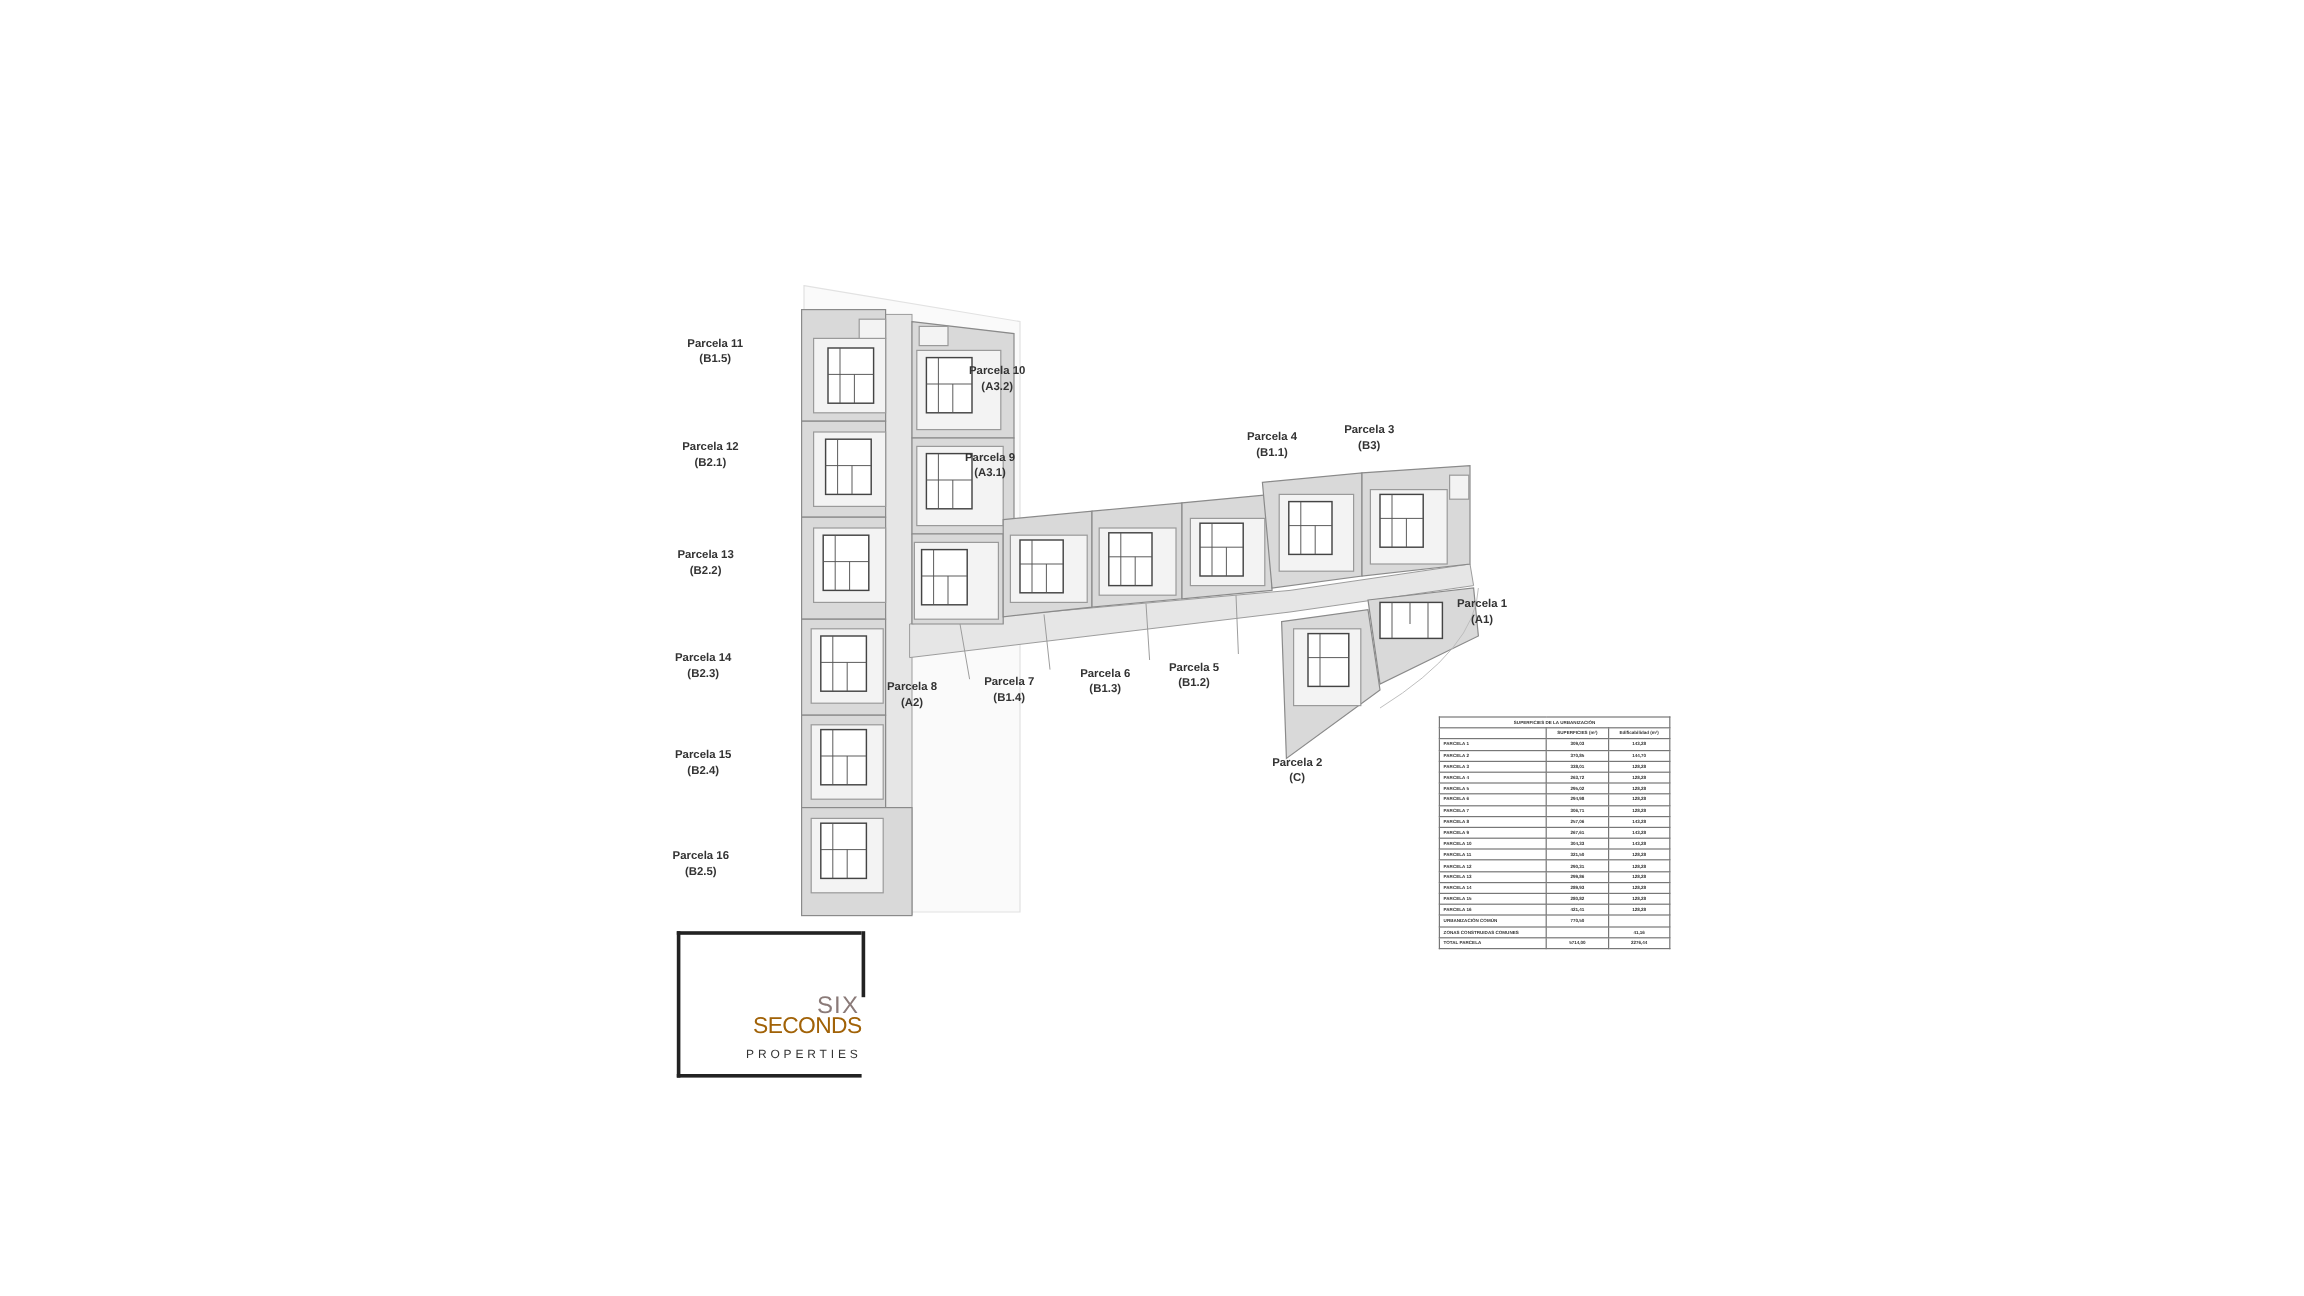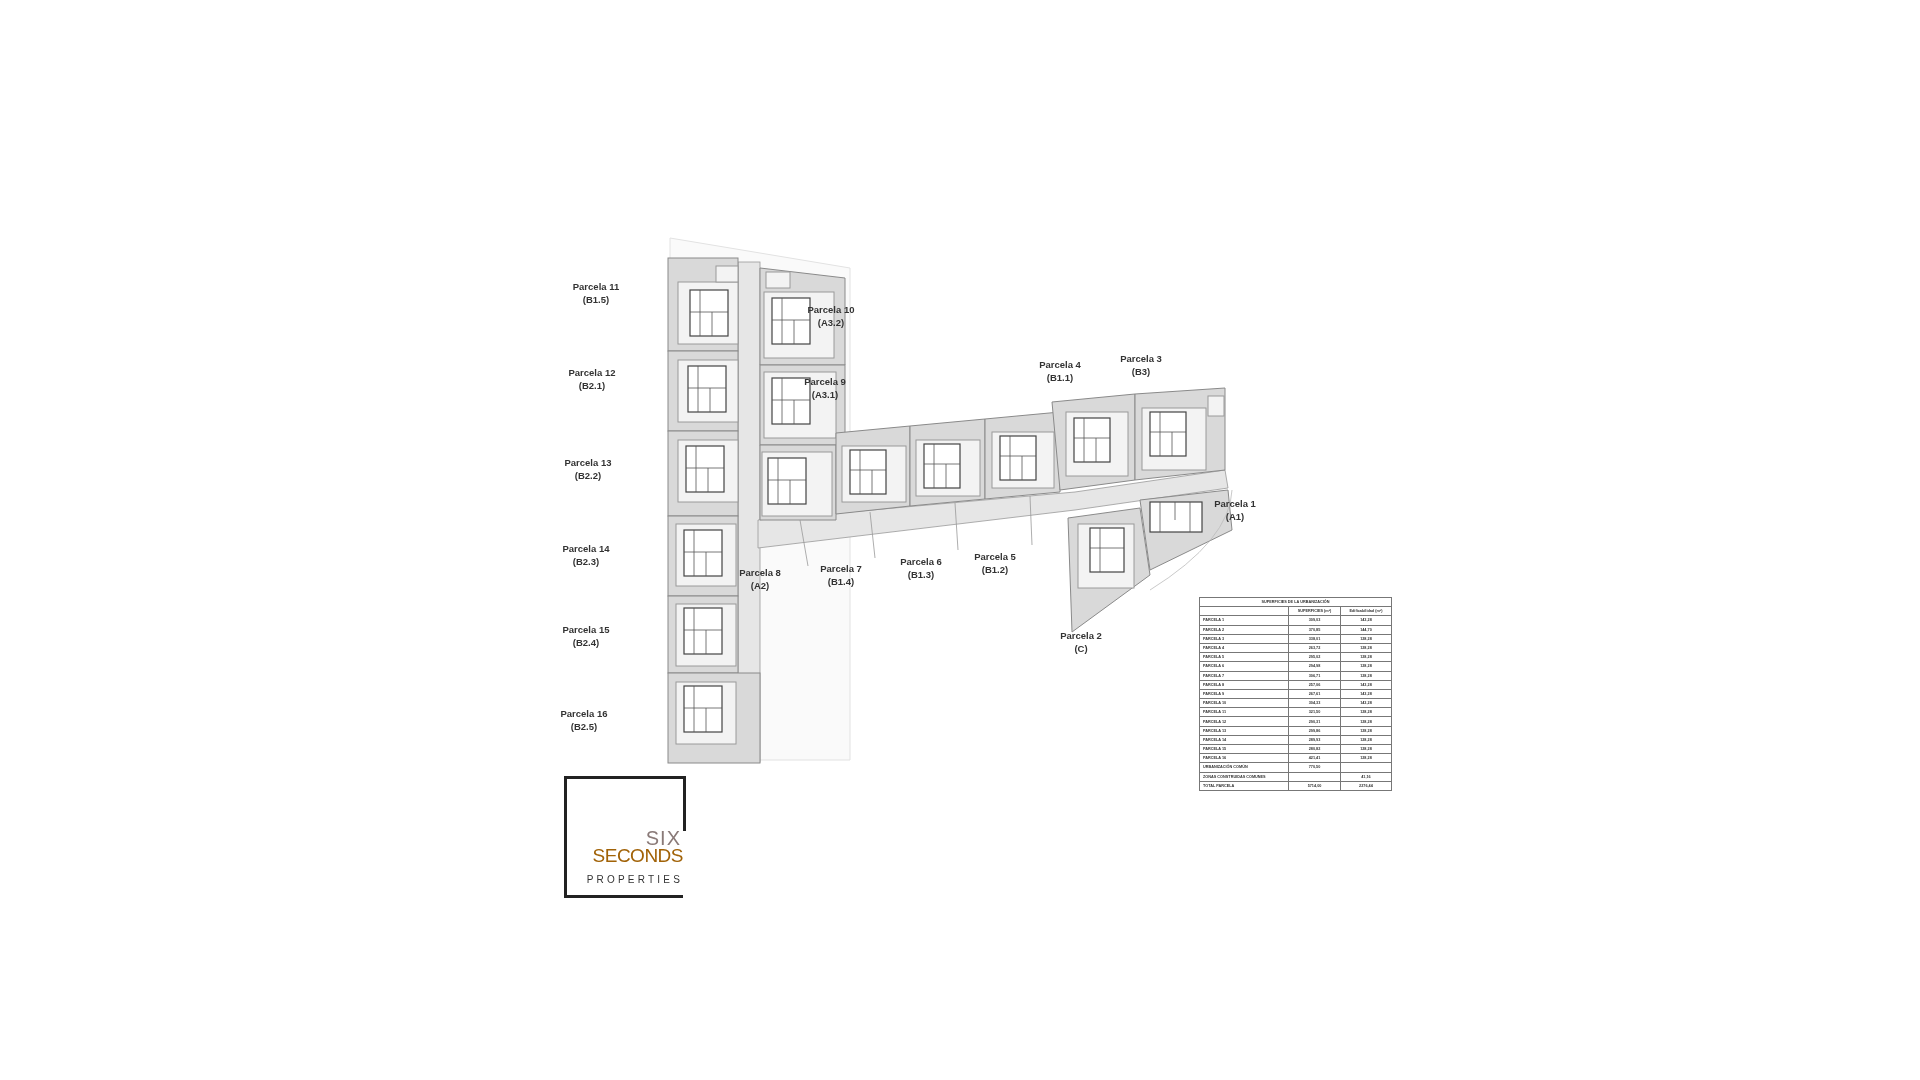--- a/index.html
+++ b/index.html
@@ -8,21 +8,21 @@
   #plan { position:absolute; left:0; top:0; width:1920px; height:1080px; }
   .plot { fill:#d9d9d9; stroke:#8a8a8a; stroke-width:1; }
   .yard { fill:#f3f3f3; stroke:#9a9a9a; stroke-width:1; }
   .house { fill:#ffffff; stroke:#444; stroke-width:1.2; }
   .room { fill:none; stroke:#555; stroke-width:0.8; }
   .road { fill:#e6e6e6; stroke:#999; stroke-width:0.8; }
   .leader { stroke:#999; stroke-width:0.8; }
   .lbl { position:absolute; text-align:center; font-size:9.5px; font-weight:bold;
          line-height:13px; color:#333; width:80px; }
   .logo { position:absolute; left:564px; top:776px; width:116px; height:116px;
-          border-top:3px solid #222; border-left:3px solid #222; border-bottom:3px solid #222; }
+          border-top:3px solid #222; border-left:3px solid #222; border-bottom:3px solid #222;padding-left:35px; }
   .logo:after { content:""; position:absolute; right:-3px; top:-3px; width:3px; height:55px; background:#222; }
   .logo .six { position:absolute; right:2px; top:48px; font-size:20px; color:#8a7a78; letter-spacing:1px; }
   .logo .sec { position:absolute; right:0; top:66px; font-size:19px; font-weight:normal; color:#a16207; letter-spacing:-0.5px; }
   .logo .prop { position:absolute; right:0; top:95px; font-size:10px; color:#333; letter-spacing:3.2px; }
   .table-wrap { position:absolute; left:1199px; top:597px; width:193px; }
   table { border-collapse:collapse; width:100%; font-size:3.8px; font-weight:bold; }
   td, th { border:0.6px solid #777; height:8.2px; padding:0 3px; color:#333; white-space:nowrap; }
   th { font-weight:bold; }
   td.n { text-align:center; }
 </style>

